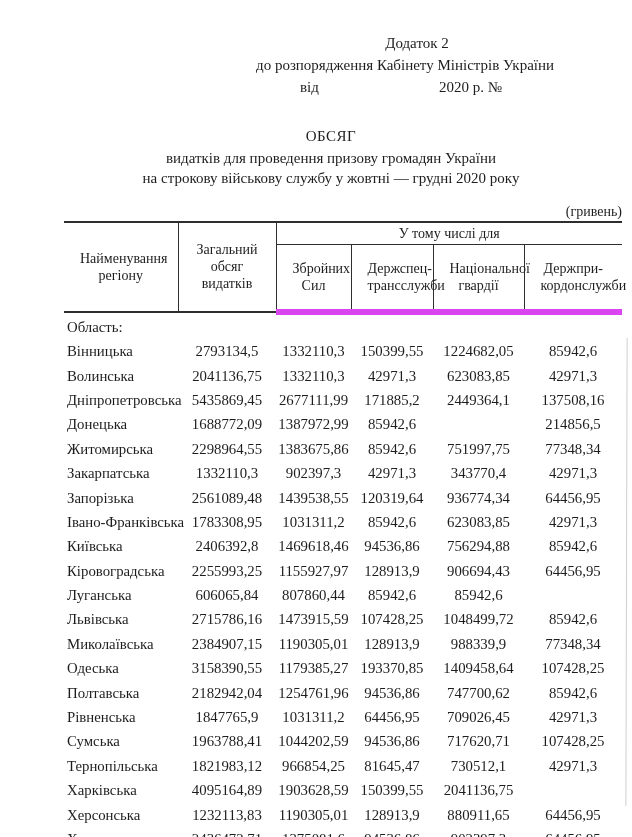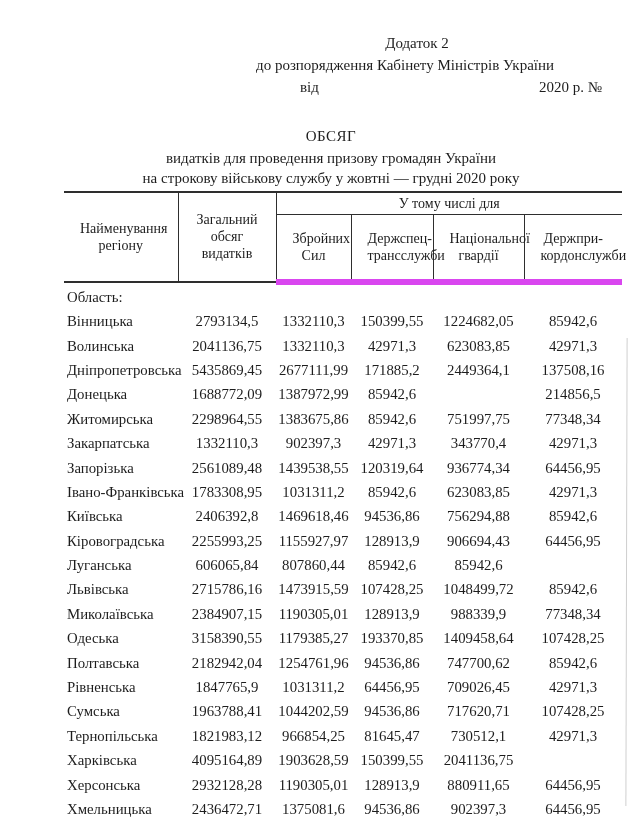--- a/index.html
+++ b/index.html
@@ -26,21 +26,20 @@
   .doc-header .line1 {
     text-align: center;
     padding-right: 24px;
   }
   .doc-header .line2 {
   }
   .doc-header .line3 {
     display: flex;
     padding-left: 44px;
     gap: 120px;
-    justify-content: space-between;
   }
 
   
   .doc-title {
     margin: 28px 0 0 32px;
     width: 598px;
     text-align: center;
     font-size: 15px;
     line-height: 20.5px;
   }
@@ -136,20 +135,21 @@
       <span>2020 р. №</span>
     </div>
   </div>
 
   <div class="doc-title">
     <div class="t1">ОБСЯГ</div>
     <div class="t2">видатків для проведення призову громадян України</div>
     <div class="t3">на строкову військову службу у жовтні — грудні 2020 року</div>
   </div>
 
+  <div class="currency">(гривень)</div>
 
   <table class="grid">
     <colgroup>
       <col style="width:114px">
       <col style="width:98px">
       <col style="width:75px">
       <col style="width:82px">
       <col style="width:91px">
       <col style="width:98px">
     </colgroup>
@@ -324,21 +324,21 @@
         <tr>
           <td class="region">Харківська</td>
           <td>4095164,89</td>
           <td>1903628,59</td>
           <td>150399,55</td>
           <td>2041136,75</td>
           <td></td>
         </tr>
         <tr>
           <td class="region">Херсонська</td>
-          <td>2932128,28</td>
+          <td>1232113,83</td>
           <td>1190305,01</td>
           <td>128913,9</td>
           <td>880911,65</td>
           <td>64456,95</td>
         </tr>
         <tr>
           <td class="region">Хмельницька</td>
           <td>2436472,71</td>
           <td>1375081,6</td>
           <td>94536,86</td>

